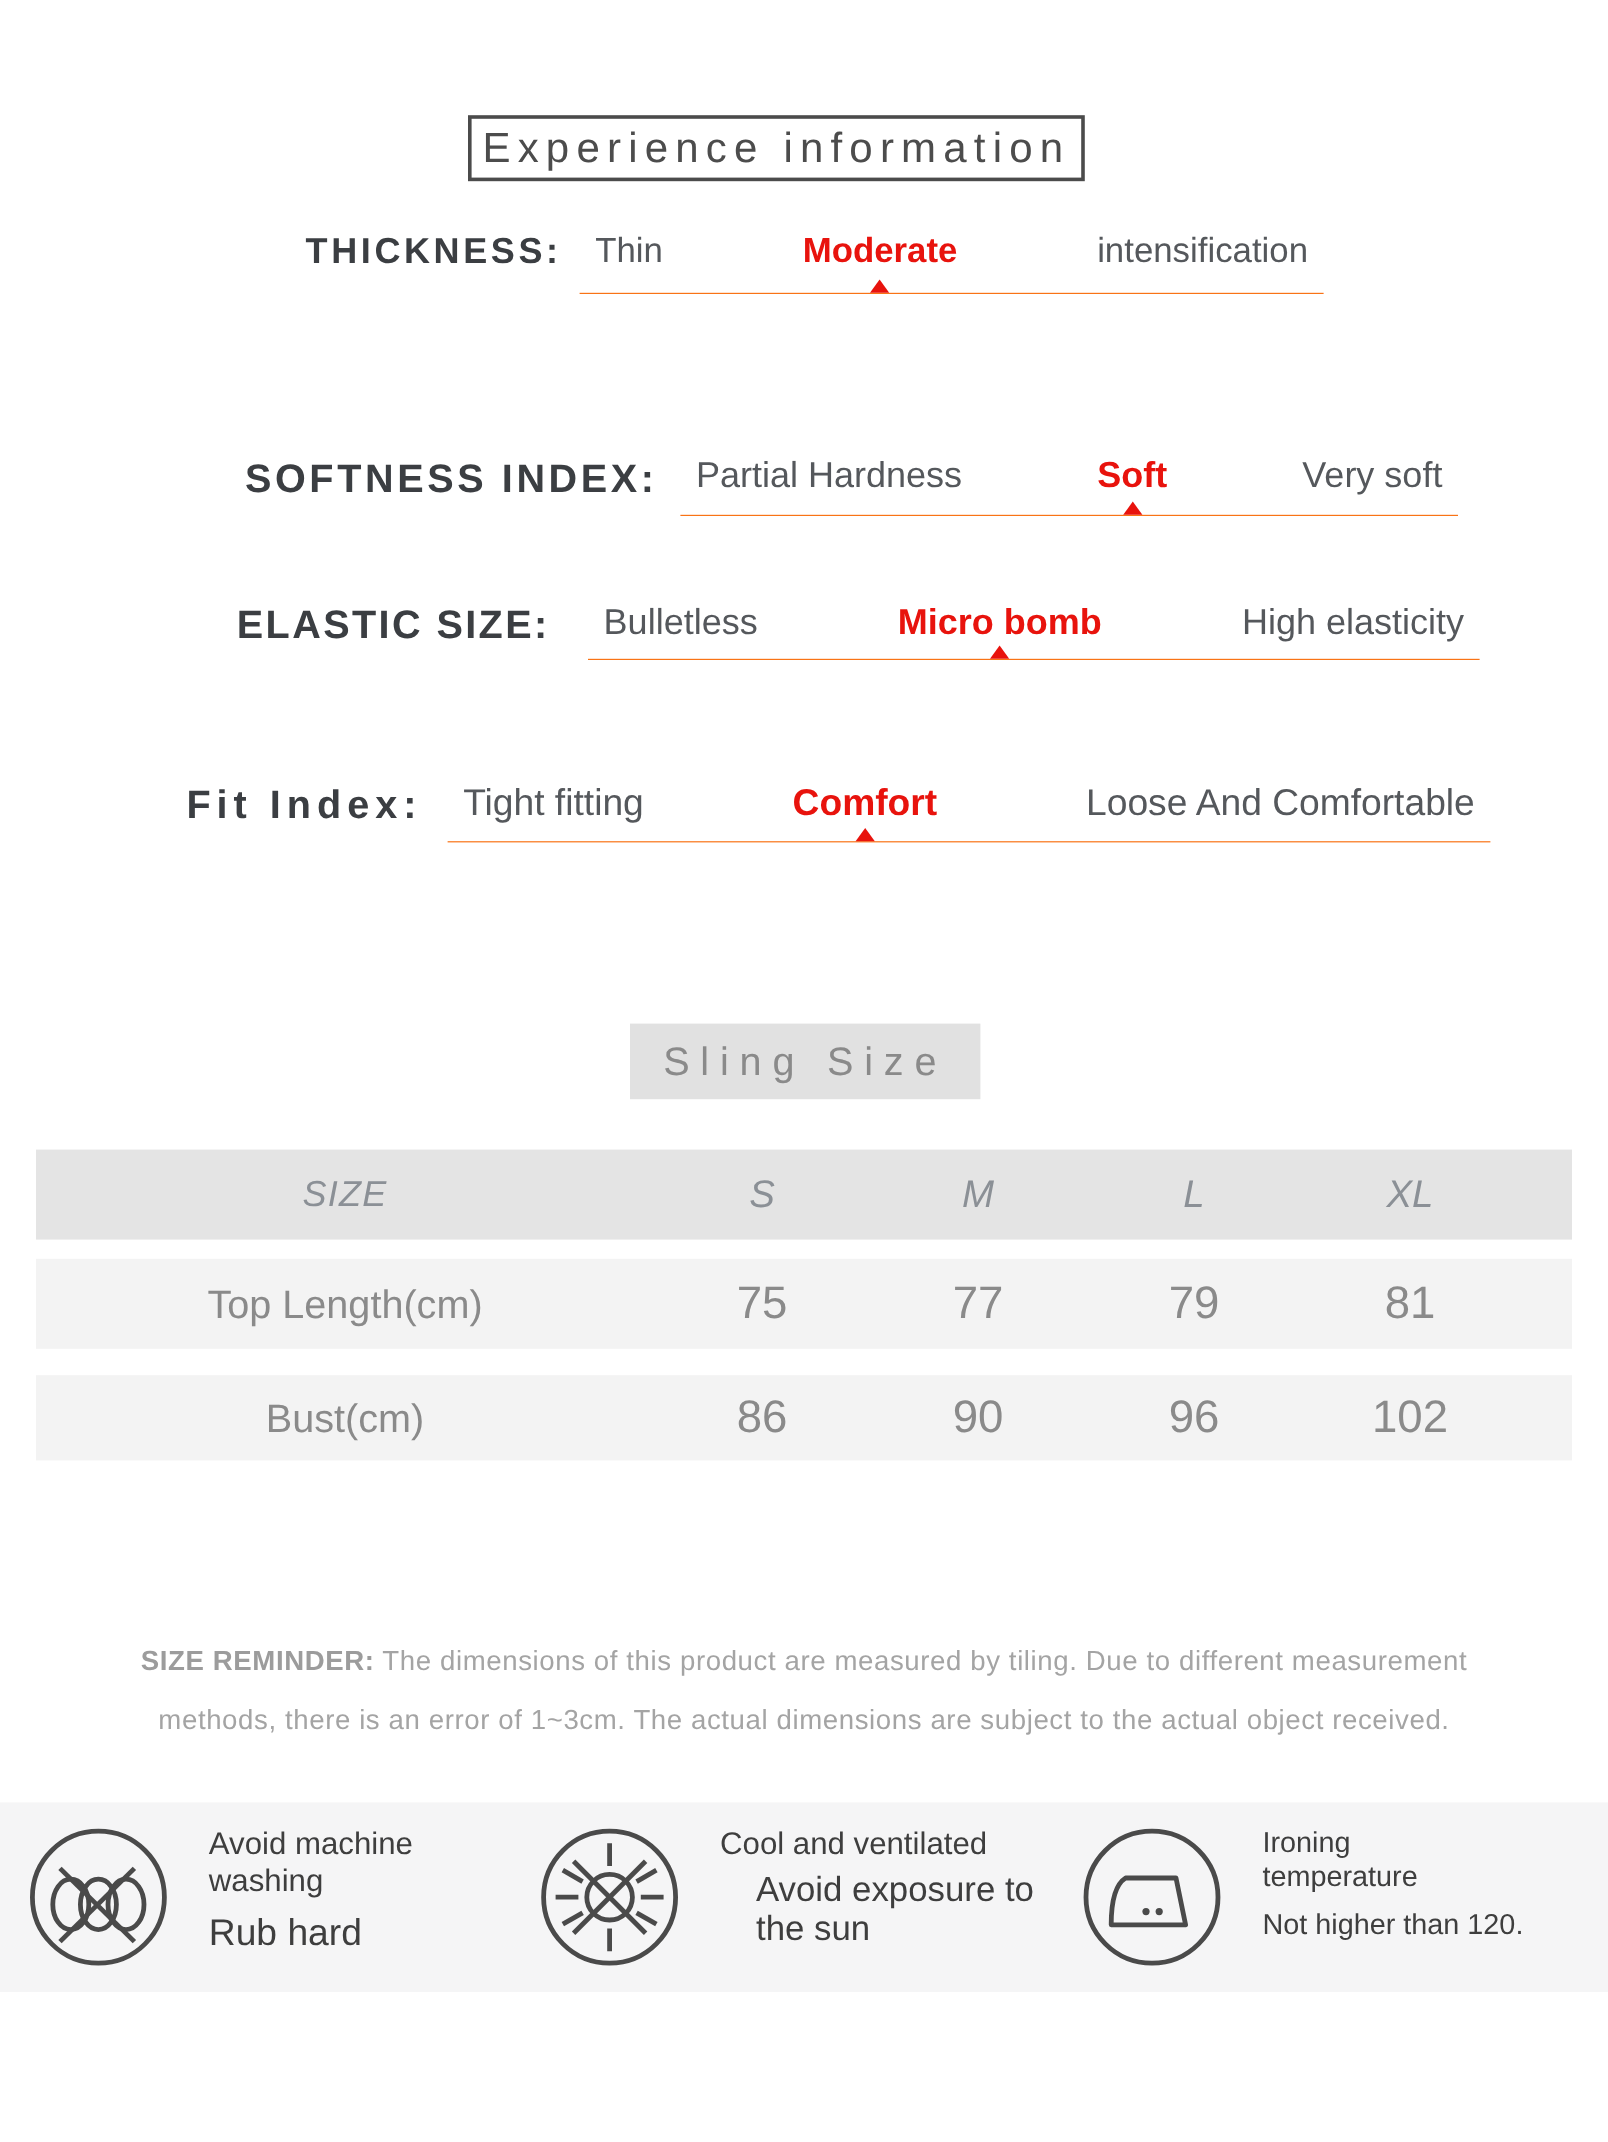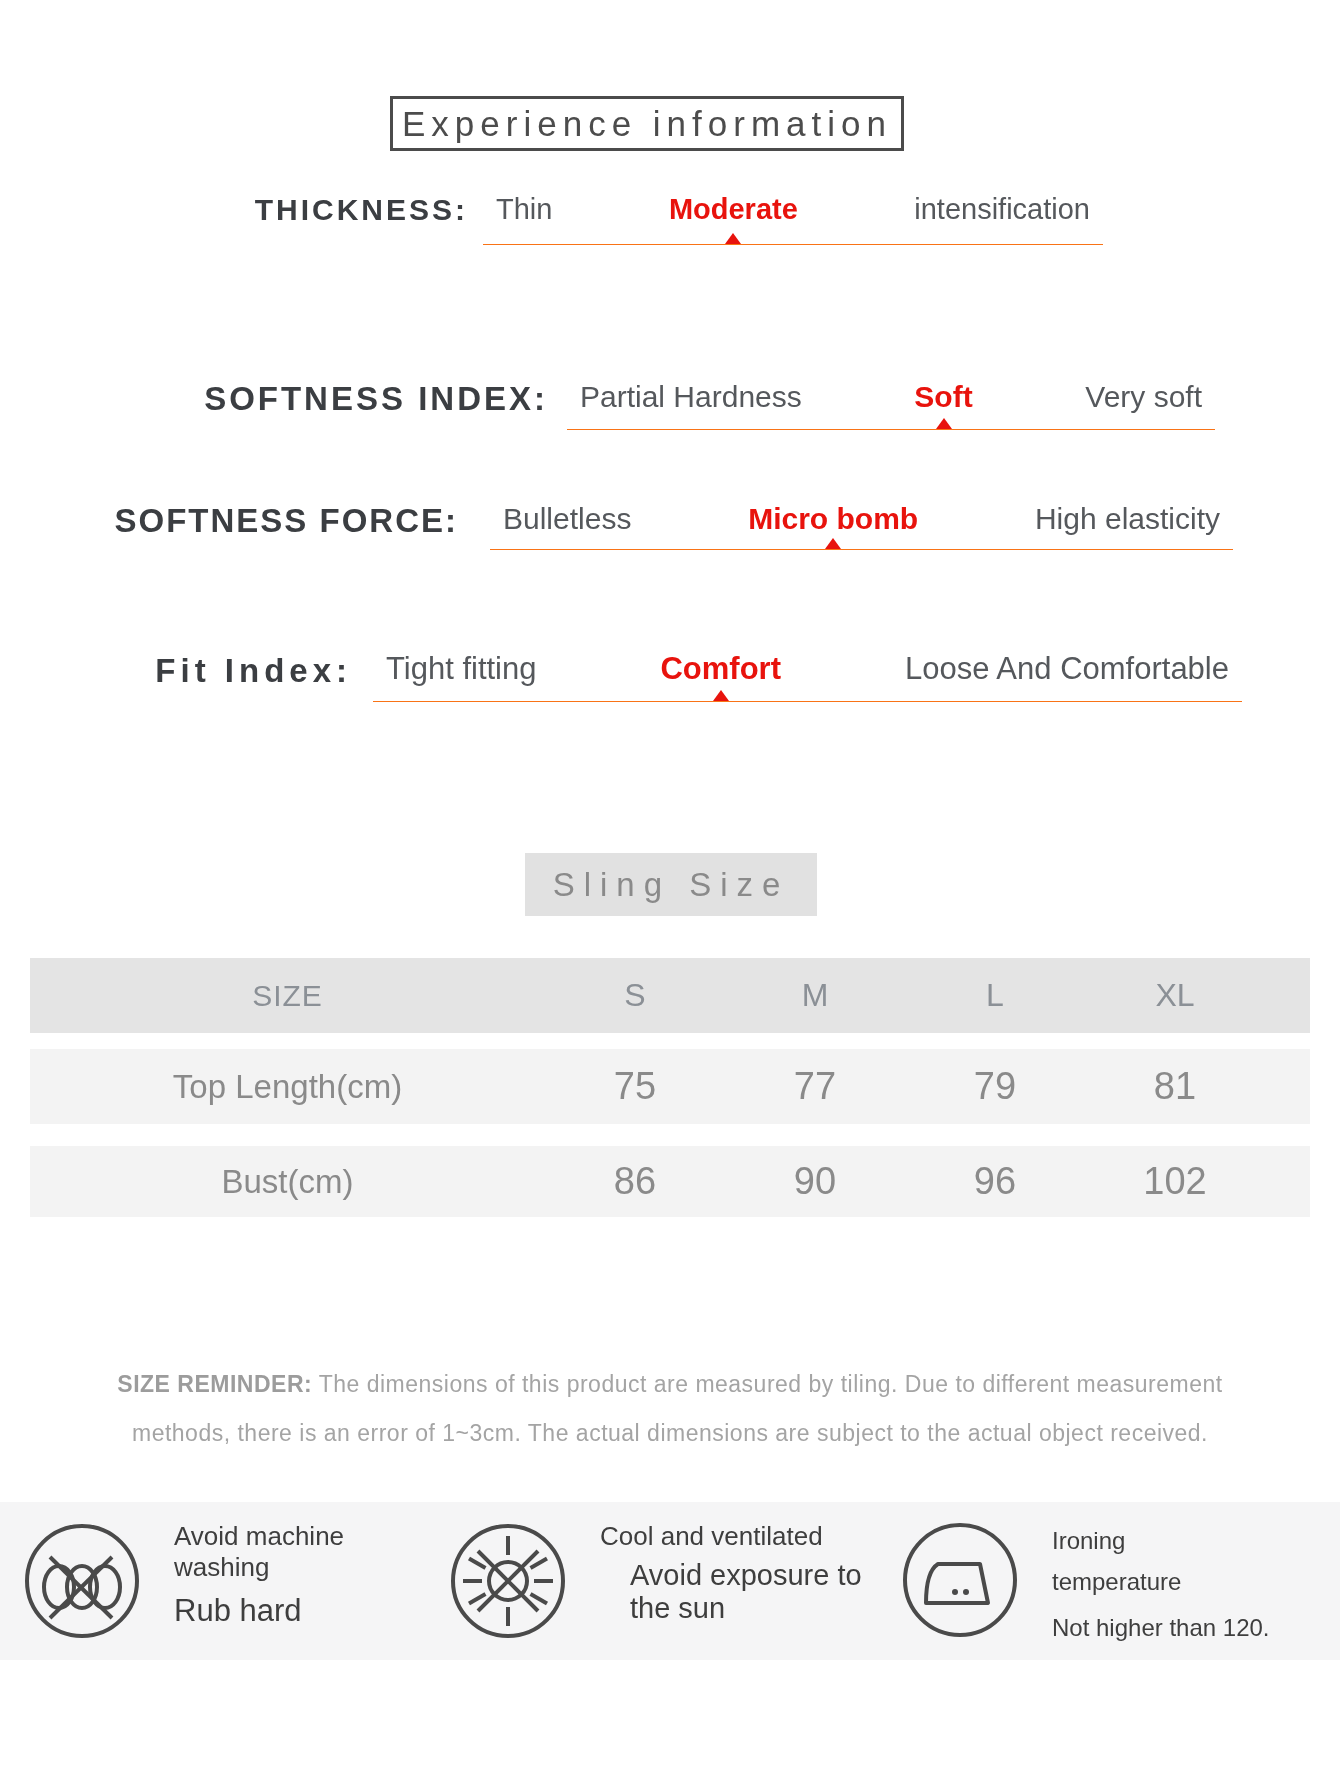--- a/index.html
+++ b/index.html
@@ -44,21 +44,21 @@
 
   
   .sling-box{
     position:absolute; left:525px; top:853px; width:292px; height:63px;
     background:#e1e1e1; color:#8a8a8a; font-size:33px; letter-spacing:9px;
     display:flex; align-items:center; justify-content:center; white-space:nowrap;
   }
 
   
   .trow{ position:absolute; left:30px; width:1280px; display:flex; align-items:center; }
-  .t-header{ top:958px; height:75px; background:#e4e4e4; color:#8b9096; }
+  .t-header{ top:958px; height:75px; background:#e4e4e4; color:#8b9096;font-style:italic; }
   .t-r1{ top:1049px; height:75px; background:#f3f3f3; }
   .t-r2{ top:1146px; height:71px; background:#f3f3f3; }
   .cell-label{ width:515px; text-align:center; }
   .cell{ width:180px; text-align:center; }
   .t-header .cell-label{ font-size:30px; letter-spacing:1px; }
   .t-header .cell{ font-size:32px; }
   .t-r1 .cell-label, .t-r2 .cell-label{ font-size:33px; color:#8a8a8a; }
   .t-r1 .cell, .t-r2 .cell{ font-size:38px; color:#8a8a8a; }
 
   
@@ -77,21 +77,21 @@
   .care-item{ display:flex; }
   .care-item.c1{ flex:0 0 448px; padding-left:22px; }
   .care-item.c2{ flex:0 0 440px; }
   .care-item.c3{ flex:1; }
   .care-icon{ width:120px; height:120px; flex:0 0 auto; }
   .care-texts{ margin-left:32px; color:#3e3e3e; }
   .c1 .care-title{ font-size:26px; line-height:31px; width:235px; }
   .c1 .care-sub{ font-size:31px; margin-top:10px; }
   .c2 .care-title{ font-size:26px; line-height:31px; }
   .c2 .care-sub{ font-size:29px; line-height:33px; width:270px; margin-top:7px;margin-left:30px; }
-  .c3 .care-title{ font-size:24px; line-height:41px; width:185px; }
+  .c3 .care-title{ font-size:24px; line-height:29px; width:185px; }
   .c3 .care-sub{ font-size:24px; margin-top:12px; }
   .care-icon svg{ width:100%; height:100%; }
   .icon-stroke{ fill:none; stroke:#4a4a4a; stroke-width:4; }
 </style>
 </head>
 <body>
 
 <div class="page">
 
   <div class="title-box">Experience information</div>
@@ -103,21 +103,21 @@
     <span class="opt">intensification</span>
   </div>
 
   <div class="exp-label r2-label">SOFTNESS INDEX:</div>
   <div class="exp-options r2-options">
     <span class="opt">Partial Hardness</span>
     <span class="opt selected">Soft</span>
     <span class="opt">Very soft</span>
   </div>
 
-  <div class="exp-label r3-label">SOFTNESS FORCE:</div>
+  <div class="exp-label r3-label">ELASTIC SIZE:</div>
   <div class="exp-options r3-options">
     <span class="opt">Bulletless</span>
     <span class="opt selected">Micro bomb</span>
     <span class="opt">High elasticity</span>
   </div>
 
   <div class="exp-label r4-label">Fit Index:</div>
   <div class="exp-options r4-options">
     <span class="opt">Tight fitting</span>
     <span class="opt selected">Comfort</span>

